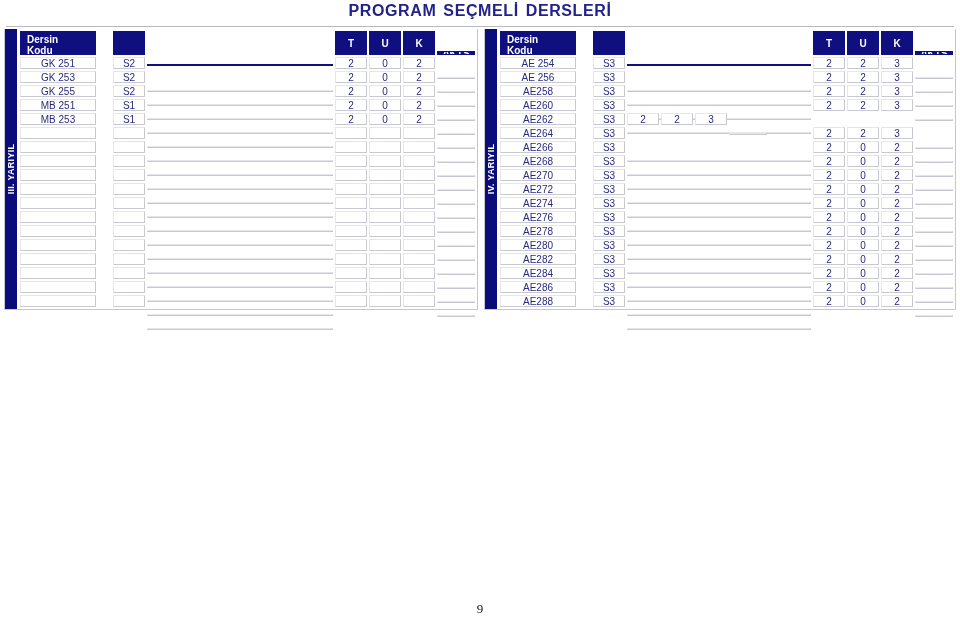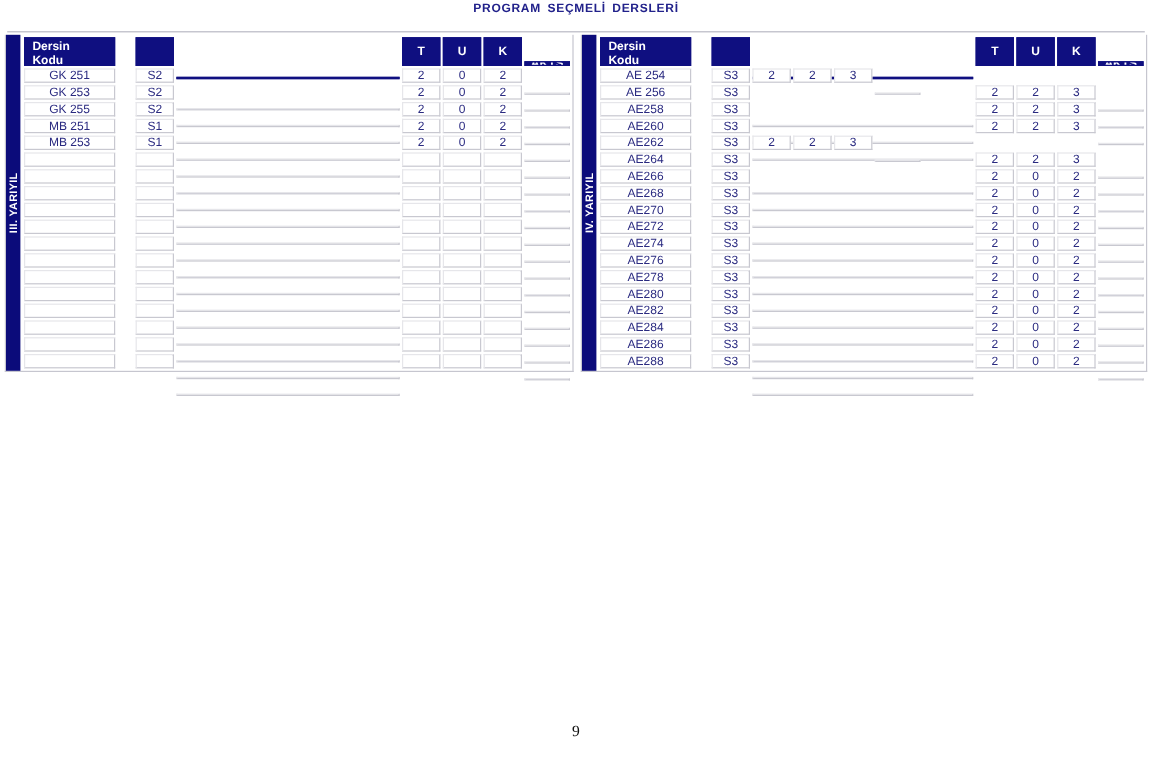--- a/index.html
+++ b/index.html
@@ -17,21 +17,21 @@
     position: relative;
   }
 
   
   .page-title {
     position: absolute;
     top: 2px;
     left: 0;
     width: 960px;
     text-align: center;
-    font-size: 10px;
+    font-size: 16px;
     font-weight: bold;
     letter-spacing: 0.6px;
     color: #22228b;
     word-spacing: 2px;
   }
 
   
   .top-rule {
     position: absolute;
     top: 26px;
@@ -363,20 +363,21 @@
         <div class="cell c-name">Dersin Adı</div>
         <div class="cell center c-t">T</div>
         <div class="cell center c-u">U</div>
         <div class="cell center c-k">K</div>
         <div class="cell center c-akts">AKTS</div>
       </div>
       <div id="rows-right">
           <div class="row">
             <div class="cell c-code data center">AE 254</div>
             <div class="cell c-grp center">S3</div>
+            <div class="cell c-name">Güreş</div>
             <div class="cell c-t center">2</div>
             <div class="cell c-u center">2</div>
             <div class="cell c-k center">3</div>
             <div class="cell c-akts center">3</div>
           </div>
           <div class="row">
             <div class="cell c-code data center">AE 256</div>
             <div class="cell c-grp center">S3</div>
             <div class="cell c-name">Sportif Ritmik Jimnastik</div>
             <div class="cell c-t center">2</div>

